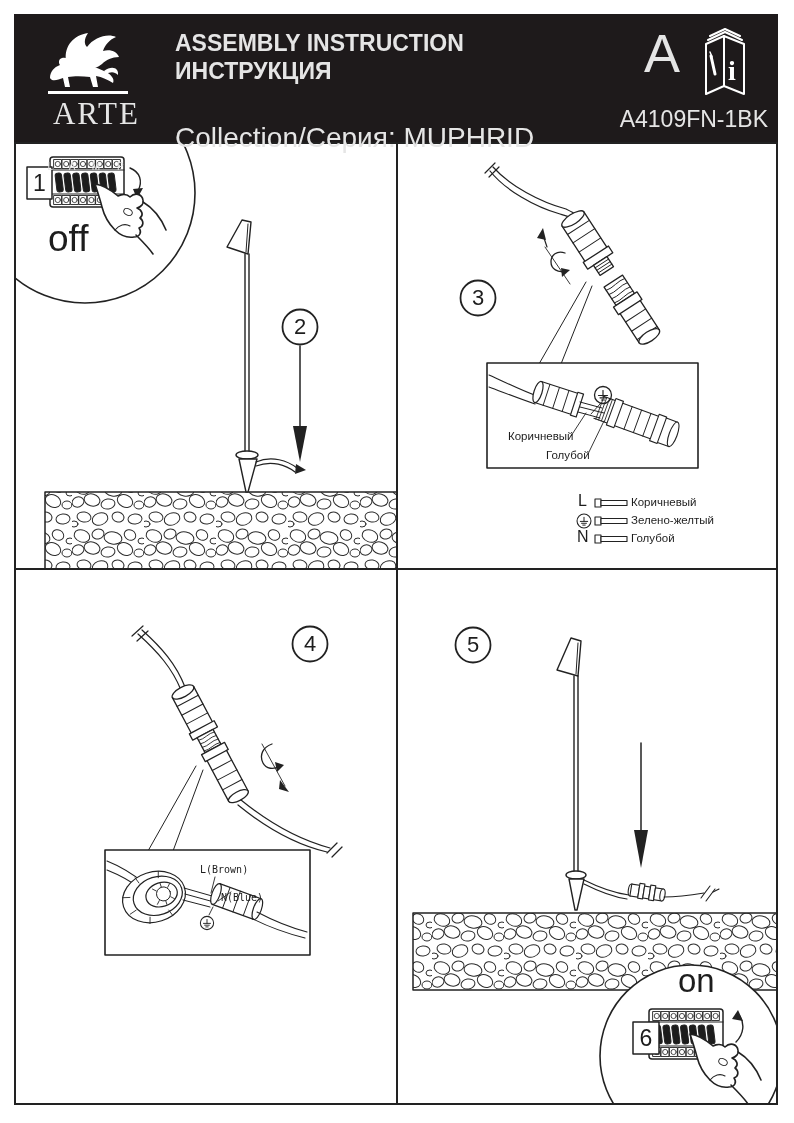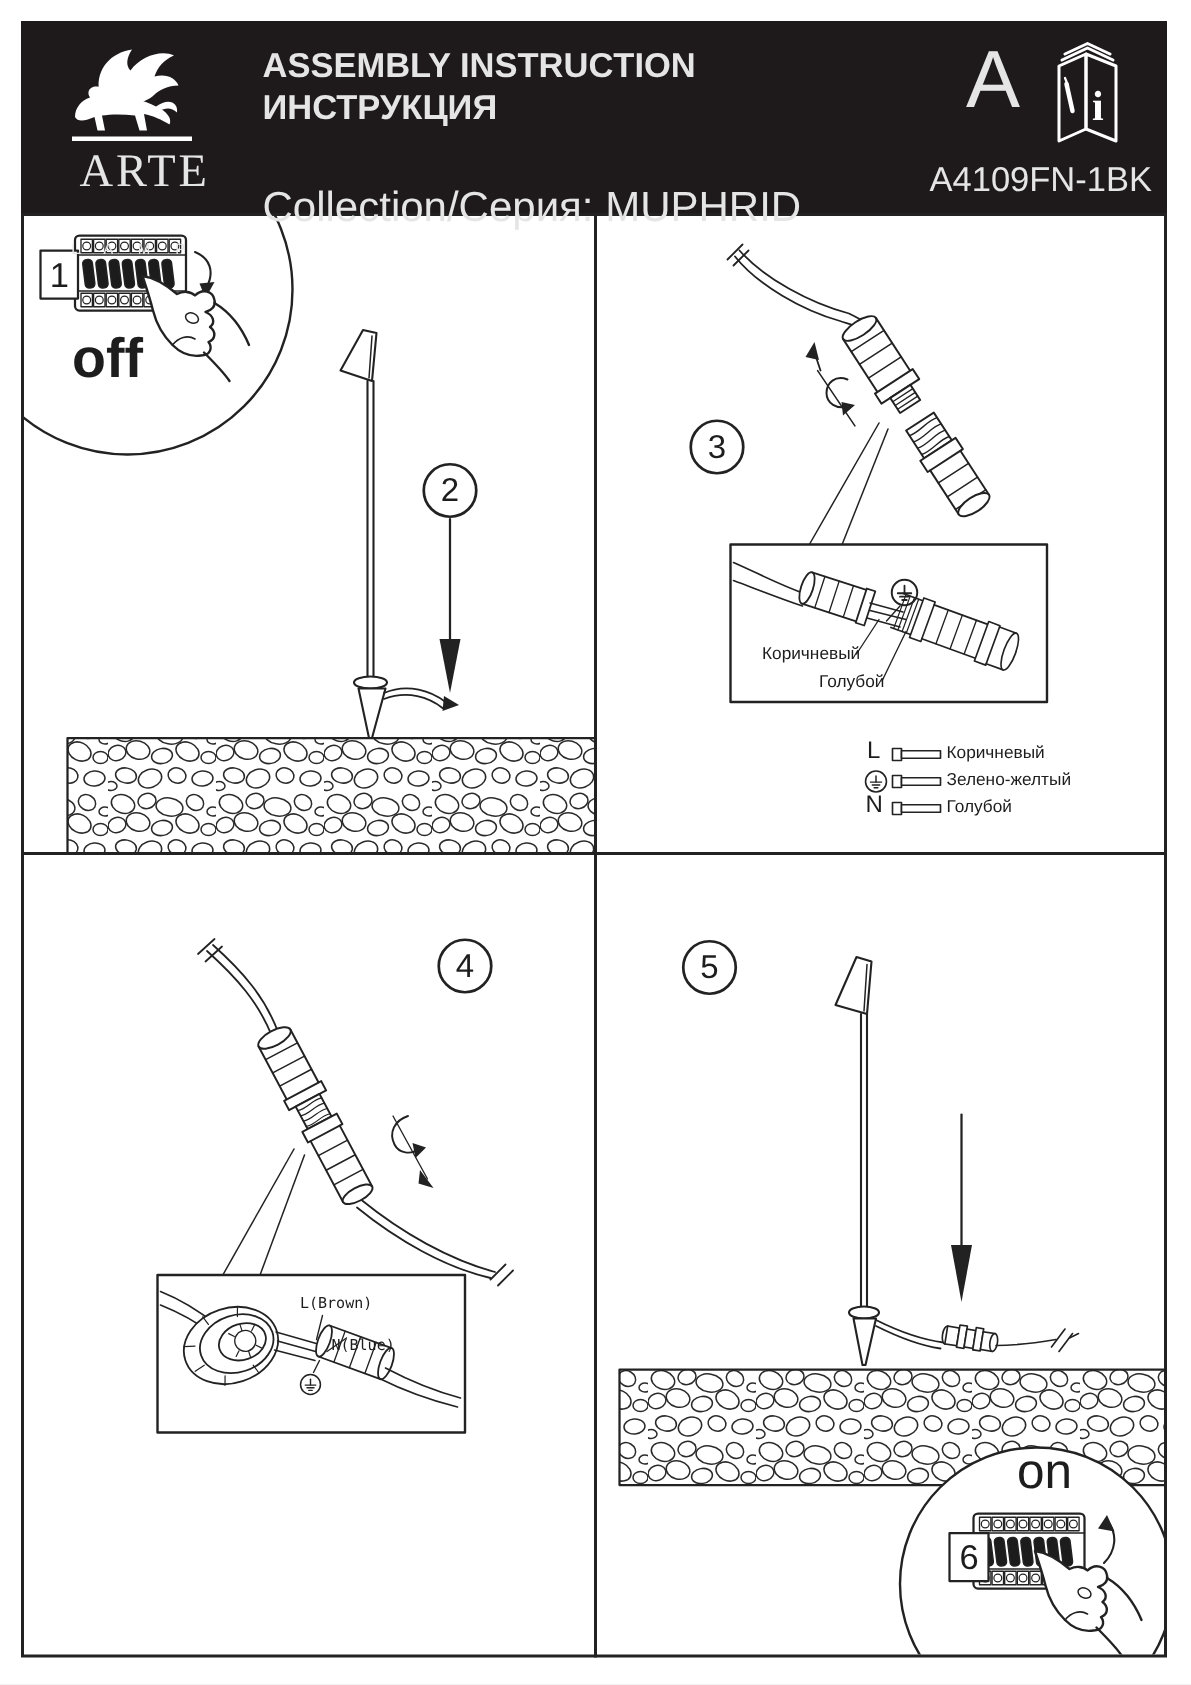--- a/index.html
+++ b/index.html
@@ -393,21 +393,21 @@
       <path d="M12,8 L27,1 L42,8"></path>
       <path d="M13,28 L17,46" stroke-width="3"></path>
       <path d="M12,24 L14,29" stroke-width="1.5"></path>
     </g>
     <text x="30" y="52" fill="#fff" font-size="28" font-weight="bold" font-family="Liberation Serif,serif">i</text>
   </svg>
   <div class="hd" style="right:10px;top:92px;font-size:23px;">A4109FN-1BK</div>
 </div>
 
 <div class="t numbox" style="left:27px;top:170px;width:25px;">1</div>
-<div class="t" style="left:48px;top:218px;font-size:37px;font-weight:bold;">off</div>
+<div class="t" style="left:48px;top:218px;font-size:37px;">off</div>
 
 <div class="t badge" style="left:282px;top:309px;">2</div>
 <div class="t badge" style="left:460px;top:280px;">3</div>
 <div class="t badge" style="left:292px;top:626px;">4</div>
 <div class="t badge" style="left:455px;top:627px;">5</div>
 
 <div class="t ruslabel" style="left:508px;top:430px;">Коричневый</div>
 <div class="t ruslabel" style="left:546px;top:449px;">Голубой</div>
 
 <div class="t term" style="left:578px;top:492px;">L</div>

